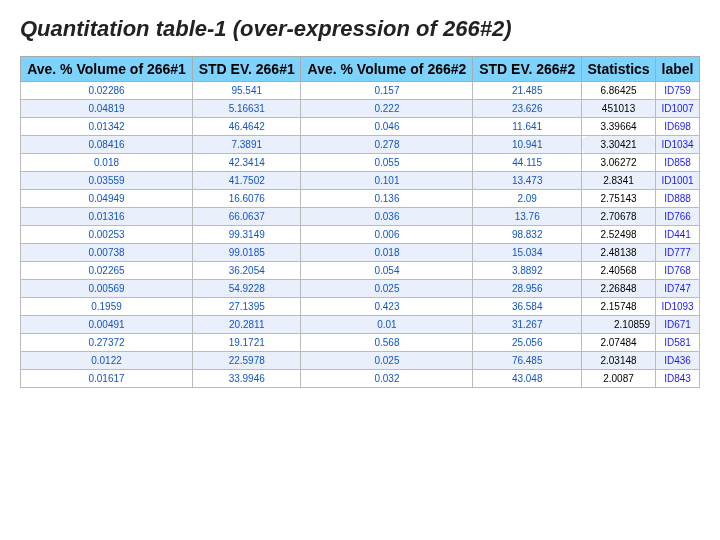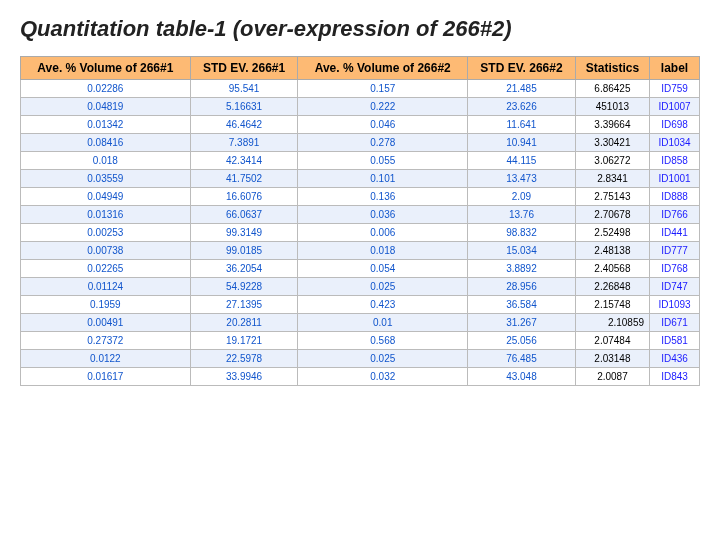--- a/index.html
+++ b/index.html
@@ -16,26 +16,26 @@
       color: #222;
       margin-bottom: 14px;
       font-style: italic;
     }
     table {
       width: 100%;
       border-collapse: collapse;
       font-size: 10px;
     }
     thead tr th {
-      background: #fdba74;
+      background: #7dd3fc;
       border: 1px solid #aaa;
       padding: 4px 5px;
       text-align: center;
       font-weight: bold;
-      font-size: 12px;
+      font-size: 14px;
       color: #000;
     }
     tbody tr td {
       border: 1px solid #bbb;
       padding: 3px 5px;
       text-align: center;
       color: #1155cc;
       font-size: 10px;
     }
     tbody tr:nth-child(even) td {
@@ -84,21 +84,21 @@
         <td>0.046</td>
         <td>11.641</td>
         <td style="color: rgb(0, 0, 0);">3.39664</td>
         <td style="color: rgb(26, 26, 255);">ID698</td>
       </tr>
       <tr>
         <td>0.08416</td>
         <td>7.3891</td>
         <td>0.278</td>
         <td>10.941</td>
-        <td style="color: rgb(0, 0, 0);">3.30421</td>
+        <td style="color: rgb(0, 0, 0); border-radius: 8px;">3.30421</td>
         <td style="color: rgb(26, 26, 255);">ID1034</td>
       </tr>
       <tr>
         <td>0.018</td>
         <td>42.3414</td>
         <td>0.055</td>
         <td>44.115</td>
         <td style="color: rgb(0, 0, 0);">3.06272</td>
         <td style="color: rgb(26, 26, 255);">ID858</td>
       </tr>
@@ -144,21 +144,21 @@
       </tr>
       <tr>
         <td>0.02265</td>
         <td>36.2054</td>
         <td>0.054</td>
         <td>3.8892</td>
         <td style="color: rgb(0, 0, 0);">2.40568</td>
         <td style="color: rgb(26, 26, 255);">ID768</td>
       </tr>
       <tr>
-        <td>0.01124</td>
+        <td>0.00569</td>
         <td>54.9228</td>
         <td>0.025</td>
         <td>28.956</td>
         <td style="color: rgb(0, 0, 0);">2.26848</td>
         <td style="color: rgb(26, 26, 255);">ID747</td>
       </tr>
       <tr>
         <td>0.1959</td>
         <td>27.1395</td>
         <td>0.423</td>

